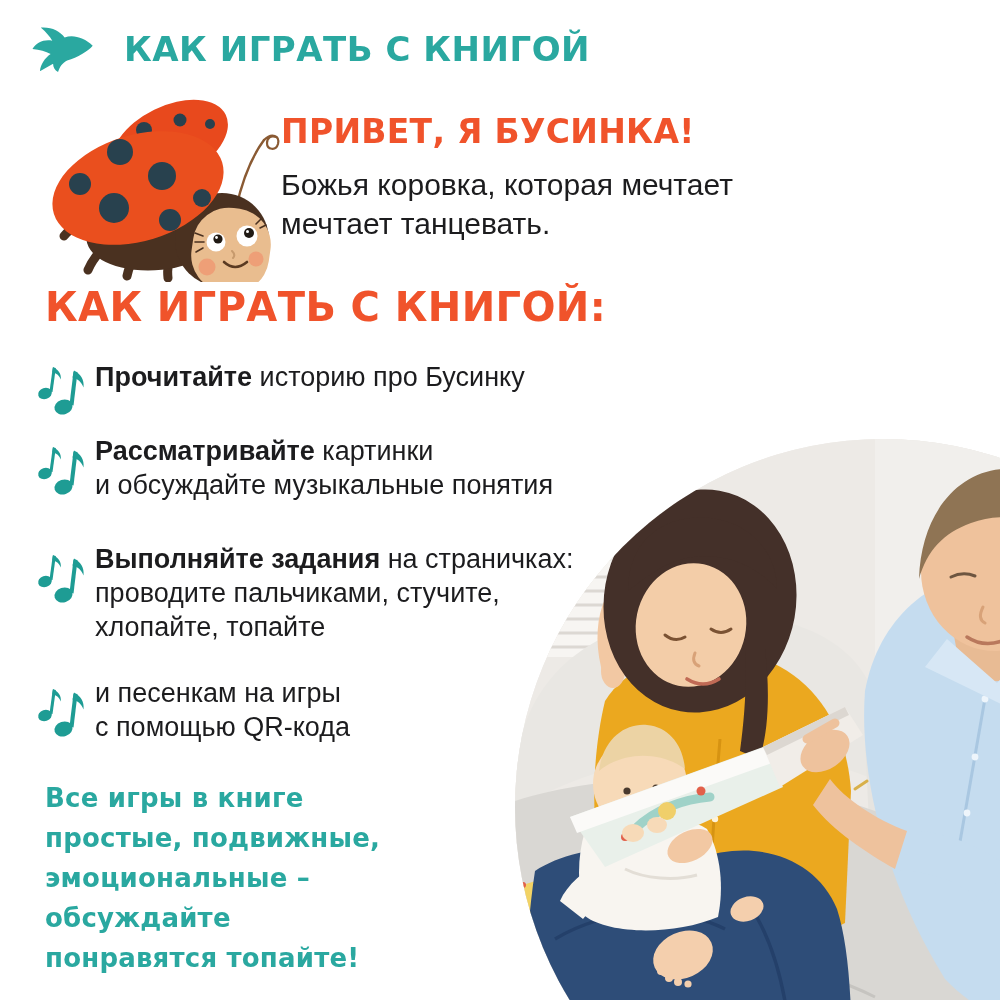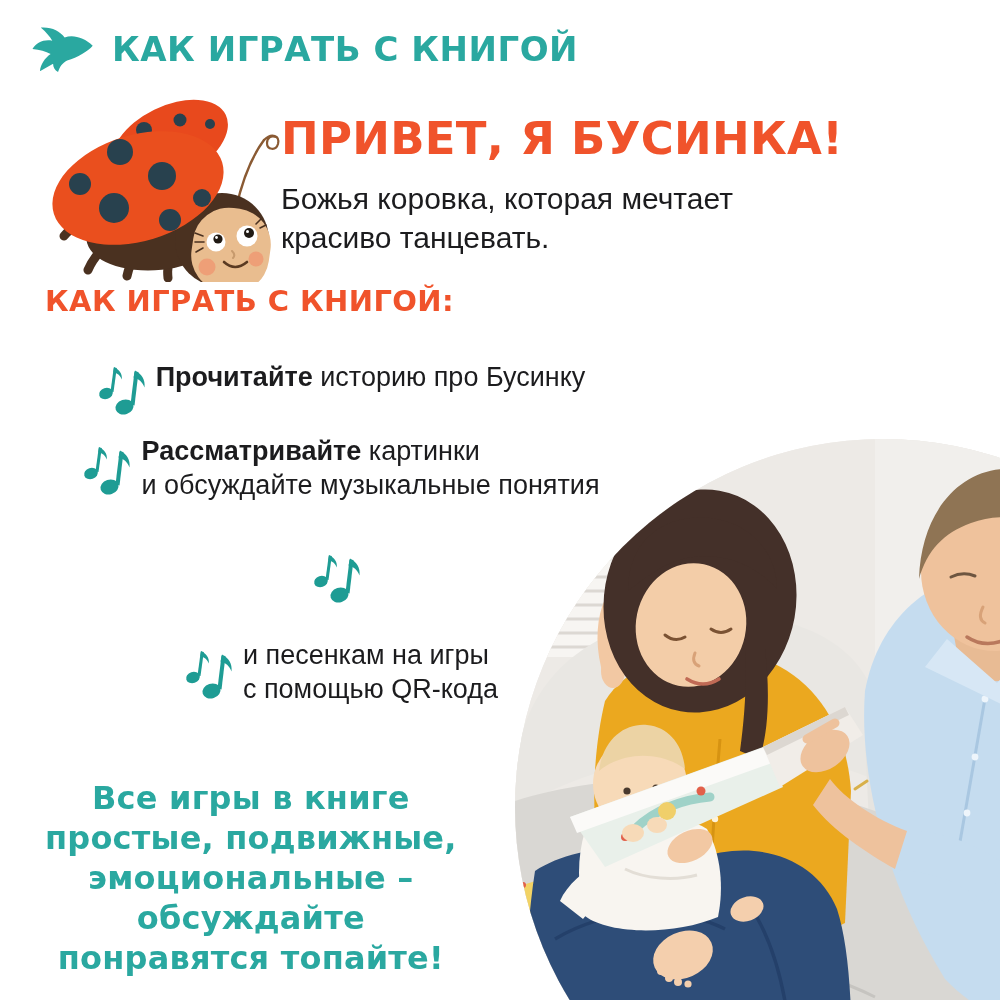--- a/index.html
+++ b/index.html
@@ -10,60 +10,60 @@
   }
   *{box-sizing:border-box;}
   html,body{margin:0;padding:0;}
   body{
     width:1000px;height:1000px;overflow:hidden;background:#ffffff;
     font-family:"Liberation Sans","DejaVu Sans",sans-serif;color:var(--ink);
   }
   .page{position:relative;width:1000px;height:1000px;background:#fff;overflow:hidden;}
 
   
-  .header{position:absolute;left:30px;top:22px;display:flex;align-items:center;gap:16px;}
+  .header{position:absolute;left:30px;top:22px;display:flex;align-items:center;gap:28px;}
   .bird{width:66px;height:54px;flex:0 0 66px;}
   .header-title{
     font-family:"DejaVu Sans","Liberation Sans",sans-serif;
     font-size:34px;font-weight:800;color:var(--teal);letter-spacing:.5px;margin:0;white-space:nowrap;
   }
 
   
   .ladybug{position:absolute;left:40px;top:90px;width:244px;height:192px;}
   .hero-text{position:absolute;left:281px;top:112px;width:480px;}
   .hero-title{
     font-family:"DejaVu Sans","Liberation Sans",sans-serif;
-    font-size:45px;font-weight:800;color:var(--orange);letter-spacing:.3px;margin:0 0 14px 0;white-space:nowrap;
+    font-size:33px;font-weight:800;color:var(--orange);letter-spacing:.3px;margin:0 0 14px 0;white-space:nowrap;
   }
   .hero-desc{font-size:30px;line-height:39px;font-weight:500;}
 
   
   .section-heading{
     position:absolute;left:45px;top:284px;margin:0;
     font-family:"DejaVu Sans","Liberation Sans",sans-serif;
-    font-size:29px;font-weight:800;color:var(--orange);letter-spacing:.4px;white-space:nowrap;
+    font-size:40px;font-weight:800;color:var(--orange);letter-spacing:.4px;white-space:nowrap;
   }
 
   
   .list{position:absolute;left:36px;top:348px;width:610px;}
-  .item{display:flex;align-items:flex-start;justify-content:center;}
+  .item{display:flex;align-items:flex-start;}
   .item .note{width:50px;height:58px;flex:0 0 50px;margin:6px 9px 0 0;}
   .item:nth-child(1){margin-bottom:16px;}
   .item:nth-child(1) .note{margin-top:12px;}
   .item:nth-child(1) .item-text{padding-top:12px;}
   .item:nth-child(2){margin-bottom:40px;}
   .item:nth-child(3){margin-bottom:32px;}
   .item-text{font-size:27px;line-height:34px;}
   .item-text b{font-weight:700;}
 
   
   .closing{
     position:absolute;left:45px;top:778px;margin:0;
     font-family:"DejaVu Sans","Liberation Sans",sans-serif;
-    font-size:32px;line-height:40px;font-weight:800;color:var(--teal);letter-spacing:.2px;text-align:center;
+    font-size:26px;line-height:40px;font-weight:800;color:var(--teal);letter-spacing:.2px;
   }
 
   
   .photo{
     position:absolute;left:515px;top:439px;width:736px;height:736px;
     border-radius:50%;overflow:hidden;background:#edeae6;
   }
   .photo svg{display:block;width:100%;height:100%;}
 </style>
 </head>
@@ -139,21 +139,21 @@
       </g>
       <path d="M184,172 Q195,182 207,172" fill="none" stroke="#5a3a22" stroke-width="2.6" stroke-linecap="round"></path>
       <path d="M192,161 Q196,165 193,168" fill="none" stroke="#c79a6d" stroke-width="2" stroke-linecap="round"></path>
     </g>
   </svg>
 
   <div class="hero-text">
     <h2 class="hero-title">ПРИВЕТ, Я БУСИНКА!</h2>
     <div class="hero-desc">
       <div>Божья коровка, которая мечтает</div>
-      <div>красиво танцевать.</div>
+      <div>мечтает танцевать.</div>
     </div>
   </div>
 
   <h2 class="section-heading">КАК ИГРАТЬ С КНИГОЙ:</h2>
 
   <div class="list">
 
     <div class="item">
       <svg class="note" viewBox="0 0 50 58" aria-hidden="true">
         <g fill="#1E9C94">
@@ -191,20 +191,25 @@
       <svg class="note" viewBox="0 0 50 58" aria-hidden="true">
         <g fill="#1E9C94">
           <ellipse cx="9" cy="33.5" rx="7" ry="5.6" transform="rotate(-18 9 33.5)"></ellipse>
           <path d="M13.5,31.5 L16.8,7.5 L19.8,8 L16.5,32 Z"></path>
           <path d="M17,7 C22,9.5 25.5,13.5 24.8,19.5 C23.5,15.5 20.8,13 16.2,12.4 Z"></path>
           <ellipse cx="27.5" cy="47" rx="9.2" ry="7.3" transform="rotate(-18 27.5 47)"></ellipse>
           <path d="M33.5,44.5 L37.5,11.5 L41.5,12 L37.5,45.5 Z"></path>
           <path d="M38,10.5 C44.5,14 48.5,19.5 47.5,27.5 C45.5,22 41.5,18.5 36.5,17.5 Z"></path>
         </g>
       </svg>
+      <div class="item-text">
+        <div><b>Выполняйте задания</b><span> на страничках:</span></div>
+        <div>проводите пальчиками, стучите,</div>
+        <div>хлопайте, топайте</div>
+      </div>
     </div>
 
     <div class="item">
       <svg class="note" viewBox="0 0 50 58" aria-hidden="true">
         <g fill="#1E9C94">
           <ellipse cx="9" cy="33.5" rx="7" ry="5.6" transform="rotate(-18 9 33.5)"></ellipse>
           <path d="M13.5,31.5 L16.8,7.5 L19.8,8 L16.5,32 Z"></path>
           <path d="M17,7 C22,9.5 25.5,13.5 24.8,19.5 C23.5,15.5 20.8,13 16.2,12.4 Z"></path>
           <ellipse cx="27.5" cy="47" rx="9.2" ry="7.3" transform="rotate(-18 27.5 47)"></ellipse>
           <path d="M33.5,44.5 L37.5,11.5 L41.5,12 L37.5,45.5 Z"></path>

